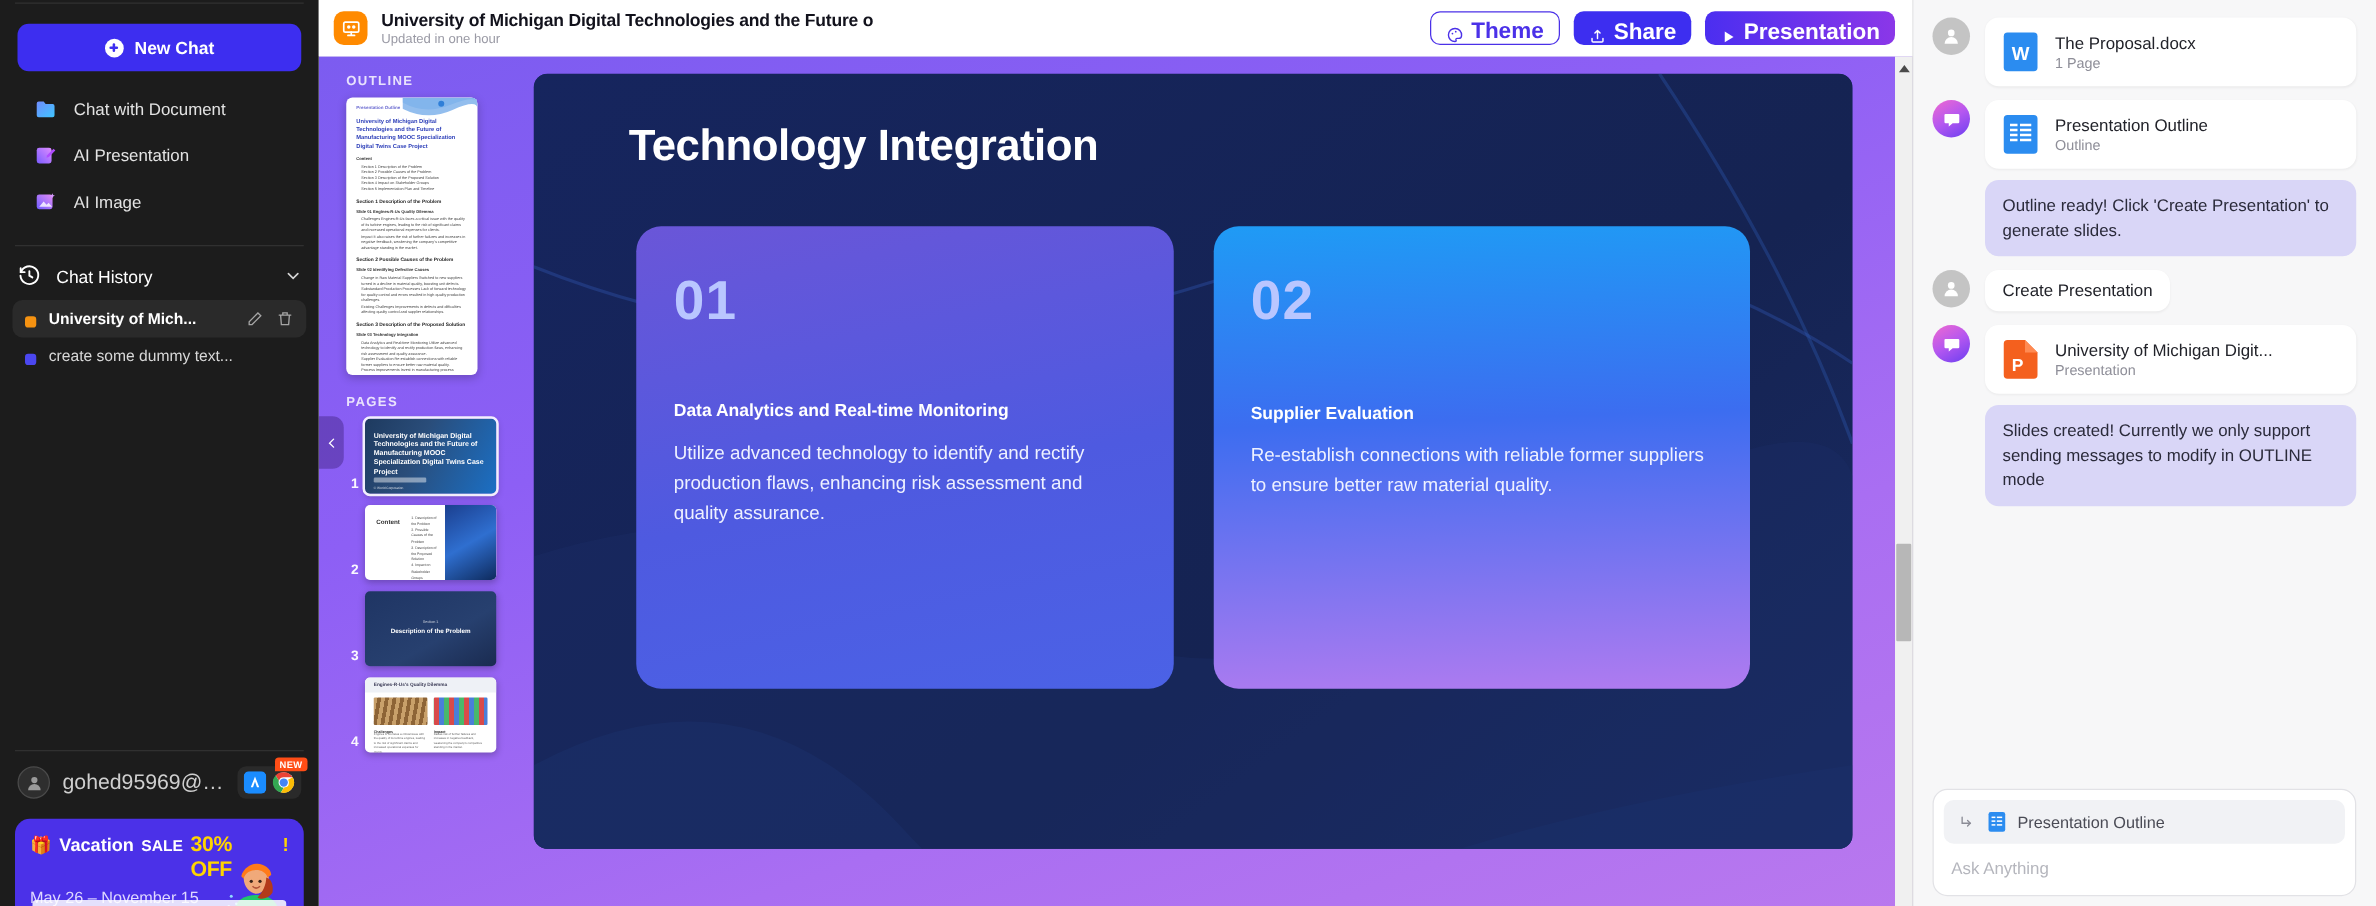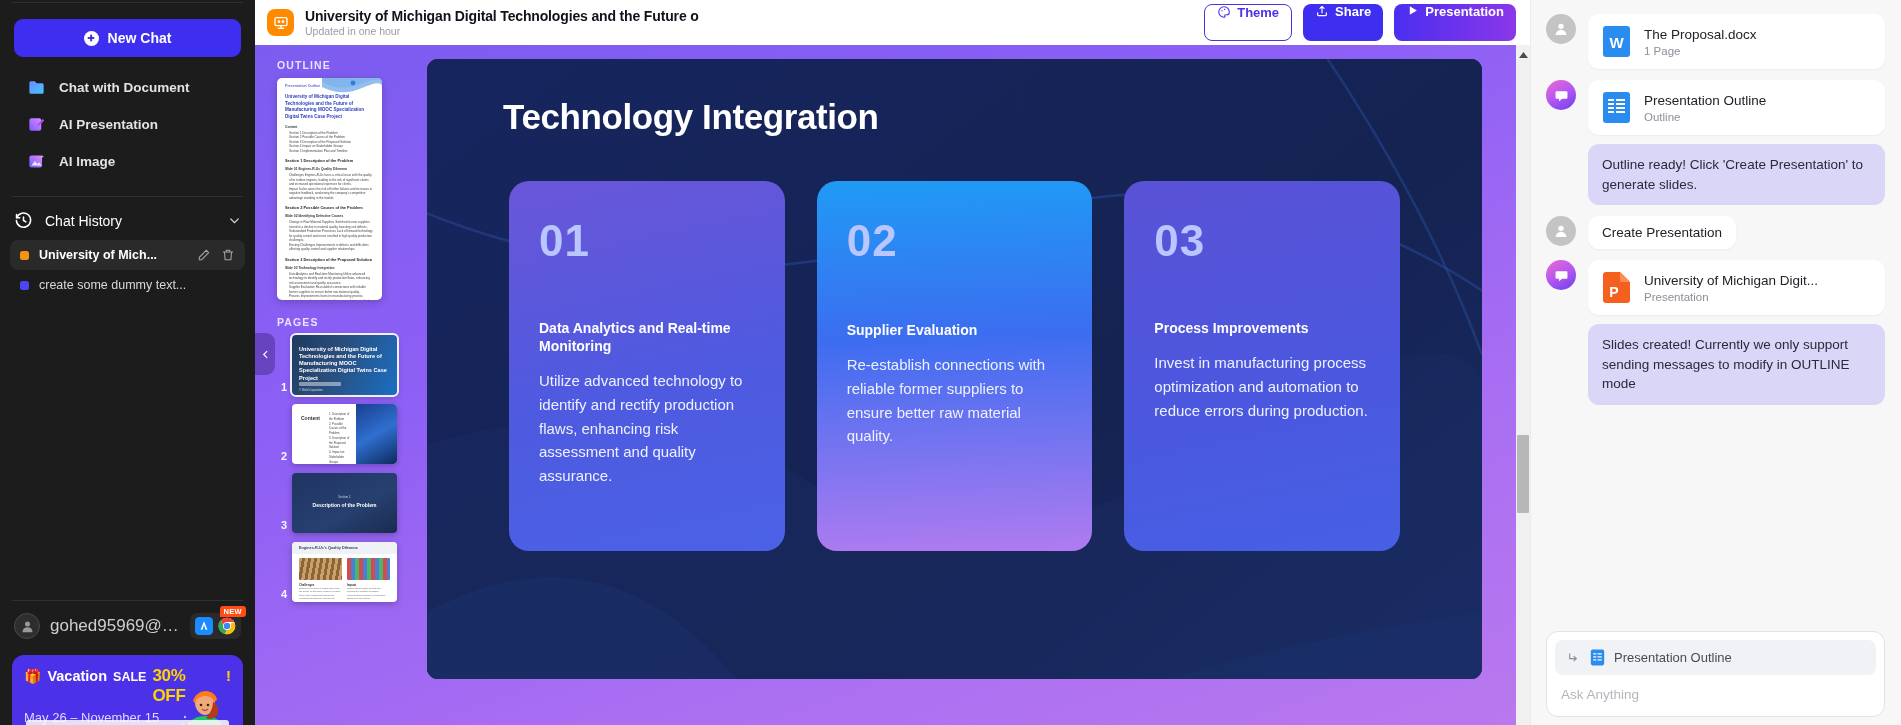--- a/index.html
+++ b/index.html
@@ -48,34 +48,34 @@
     left: 50%; top: 50%; transform: translate(-50%,-50%);
   }
   .plus-badge::before { width: 7px; height: 1.8px; }
   .plus-badge::after { width: 1.8px; height: 7px; }
 
   .nav { margin-top: 12px; }
   .nav-item {
     display: flex; align-items: center; gap: 13px;
     padding: 9px 14px 9px 27px; cursor: pointer;
   }
-  .nav-label { color: #e3e3e3; font-size: 13.5px; font-weight: 700; }
+  .nav-label { color: #e3e3e3; font-size: 13.5px; font-weight: 400; }
   .nav-ico { width: 19px; height: 19px; flex: 0 0 19px; display:block; }
 
   .side-divider2 { height: 1px; background: #303030; margin: 16px 12px 0 12px; }
 
   .hist-head {
     display: flex; align-items: center; gap: 12px;
     padding: 14px 14px 10px 14px; cursor: pointer;
   }
   .hist-title { color: #fff; font-size: 14px; font-weight: 400; flex: 1; }
   .chev { width: 13px; height: 13px; }
 
   .hist-item {
-    display: flex; align-items: center; gap: 10px;
+    display: flex; align-items: flex-end; gap: 10px;
     margin: 0 10px; padding: 8px 10px; border-radius: 8px; cursor: pointer;
   }
   .hist-item.active { background: #2a2a2a; }
   .dot { width: 9px; height: 9px; border-radius: 2.5px; flex: 0 0 9px; }
   .hist-label {
     font-size: 12.5px; color: #d8d8d8; white-space: nowrap;
     overflow: hidden; text-overflow: ellipsis; flex: 1;
   }
   .hist-item.active .hist-label { color: #fff; font-weight: 700; }
   .hist-act { width: 14px; height: 14px; opacity: .75; cursor: pointer; }
@@ -122,22 +122,22 @@
   }
   .topbar-ico {
     width: 27px; height: 27px; border-radius: 8px; background: #ff8a00;
     display: flex; align-items: center; justify-content: center; flex: 0 0 27px;
   }
   .topbar-texts { display: flex; flex-direction: column; gap: 1px; }
   .doc-title { color: #12121c; font-size: 14px; font-weight: 700; letter-spacing: -.15px; }
   .doc-sub { color: #9a9aa5; font-size: 10.5px; }
   .topbar-spacer { flex: 1; }
   .btn {
-    height: 37px; border-radius: 8px; display: flex; align-items: flex-start;
-    gap: 6px; padding: 0 12px; font-size: 13px; font-weight: 600; cursor: pointer; border: none;
+    height: 27px; border-radius: 8px; display: flex; align-items: flex-end;
+    gap: 6px; padding: 0 12px; font-size: 18px; font-weight: 600; cursor: pointer; border: none;
   }
   .btn-theme { background: #fff; color: #4b31e8; border: 1.3px solid #4b31e8; }
   .btn-share { background: #3d2ef0; color: #fff; }
   .btn-pres { background: linear-gradient(90deg,#4b2ef0 0%, #8b37e8 100%); color: #fff; }
 
   .stage { flex: 1 1 auto; position: relative; overflow: hidden; display: flex; }
   .stage-bg {
     position: absolute; inset: 0;
     background: linear-gradient(160deg,#7c5cf0 0%, #8d5ff5 35%, #a96ef2 70%, #b978ee 100%);
   }
@@ -568,25 +568,20 @@
             <div class="card card1">
               <div class="card-num">01</div>
               <div class="card-h">Data Analytics and Real-time Monitoring</div>
               <div class="card-b">Utilize advanced technology to identify and rectify production flaws, enhancing risk assessment and quality assurance.</div>
             </div>
             <div class="card card2">
               <div class="card-num">02</div>
               <div class="card-h">Supplier Evaluation</div>
               <div class="card-b">Re-establish connections with reliable former suppliers to ensure better raw material quality.</div>
             </div>
-            <div class="card card3">
-              <div class="card-num">03</div>
-              <div class="card-h">Process Improvements</div>
-              <div class="card-b">Invest in manufacturing process optimization and automation to reduce errors during production.</div>
-            </div>
           </div>
         </div>
       </div>
 
       <div class="vscroll">
         <div class="vscroll-up">
           <svg width="9" height="6" viewBox="0 0 12 8" fill="#4a4a4a">
               <path d="M6 0l6 8H0z"></path>
             </svg>
         </div>

